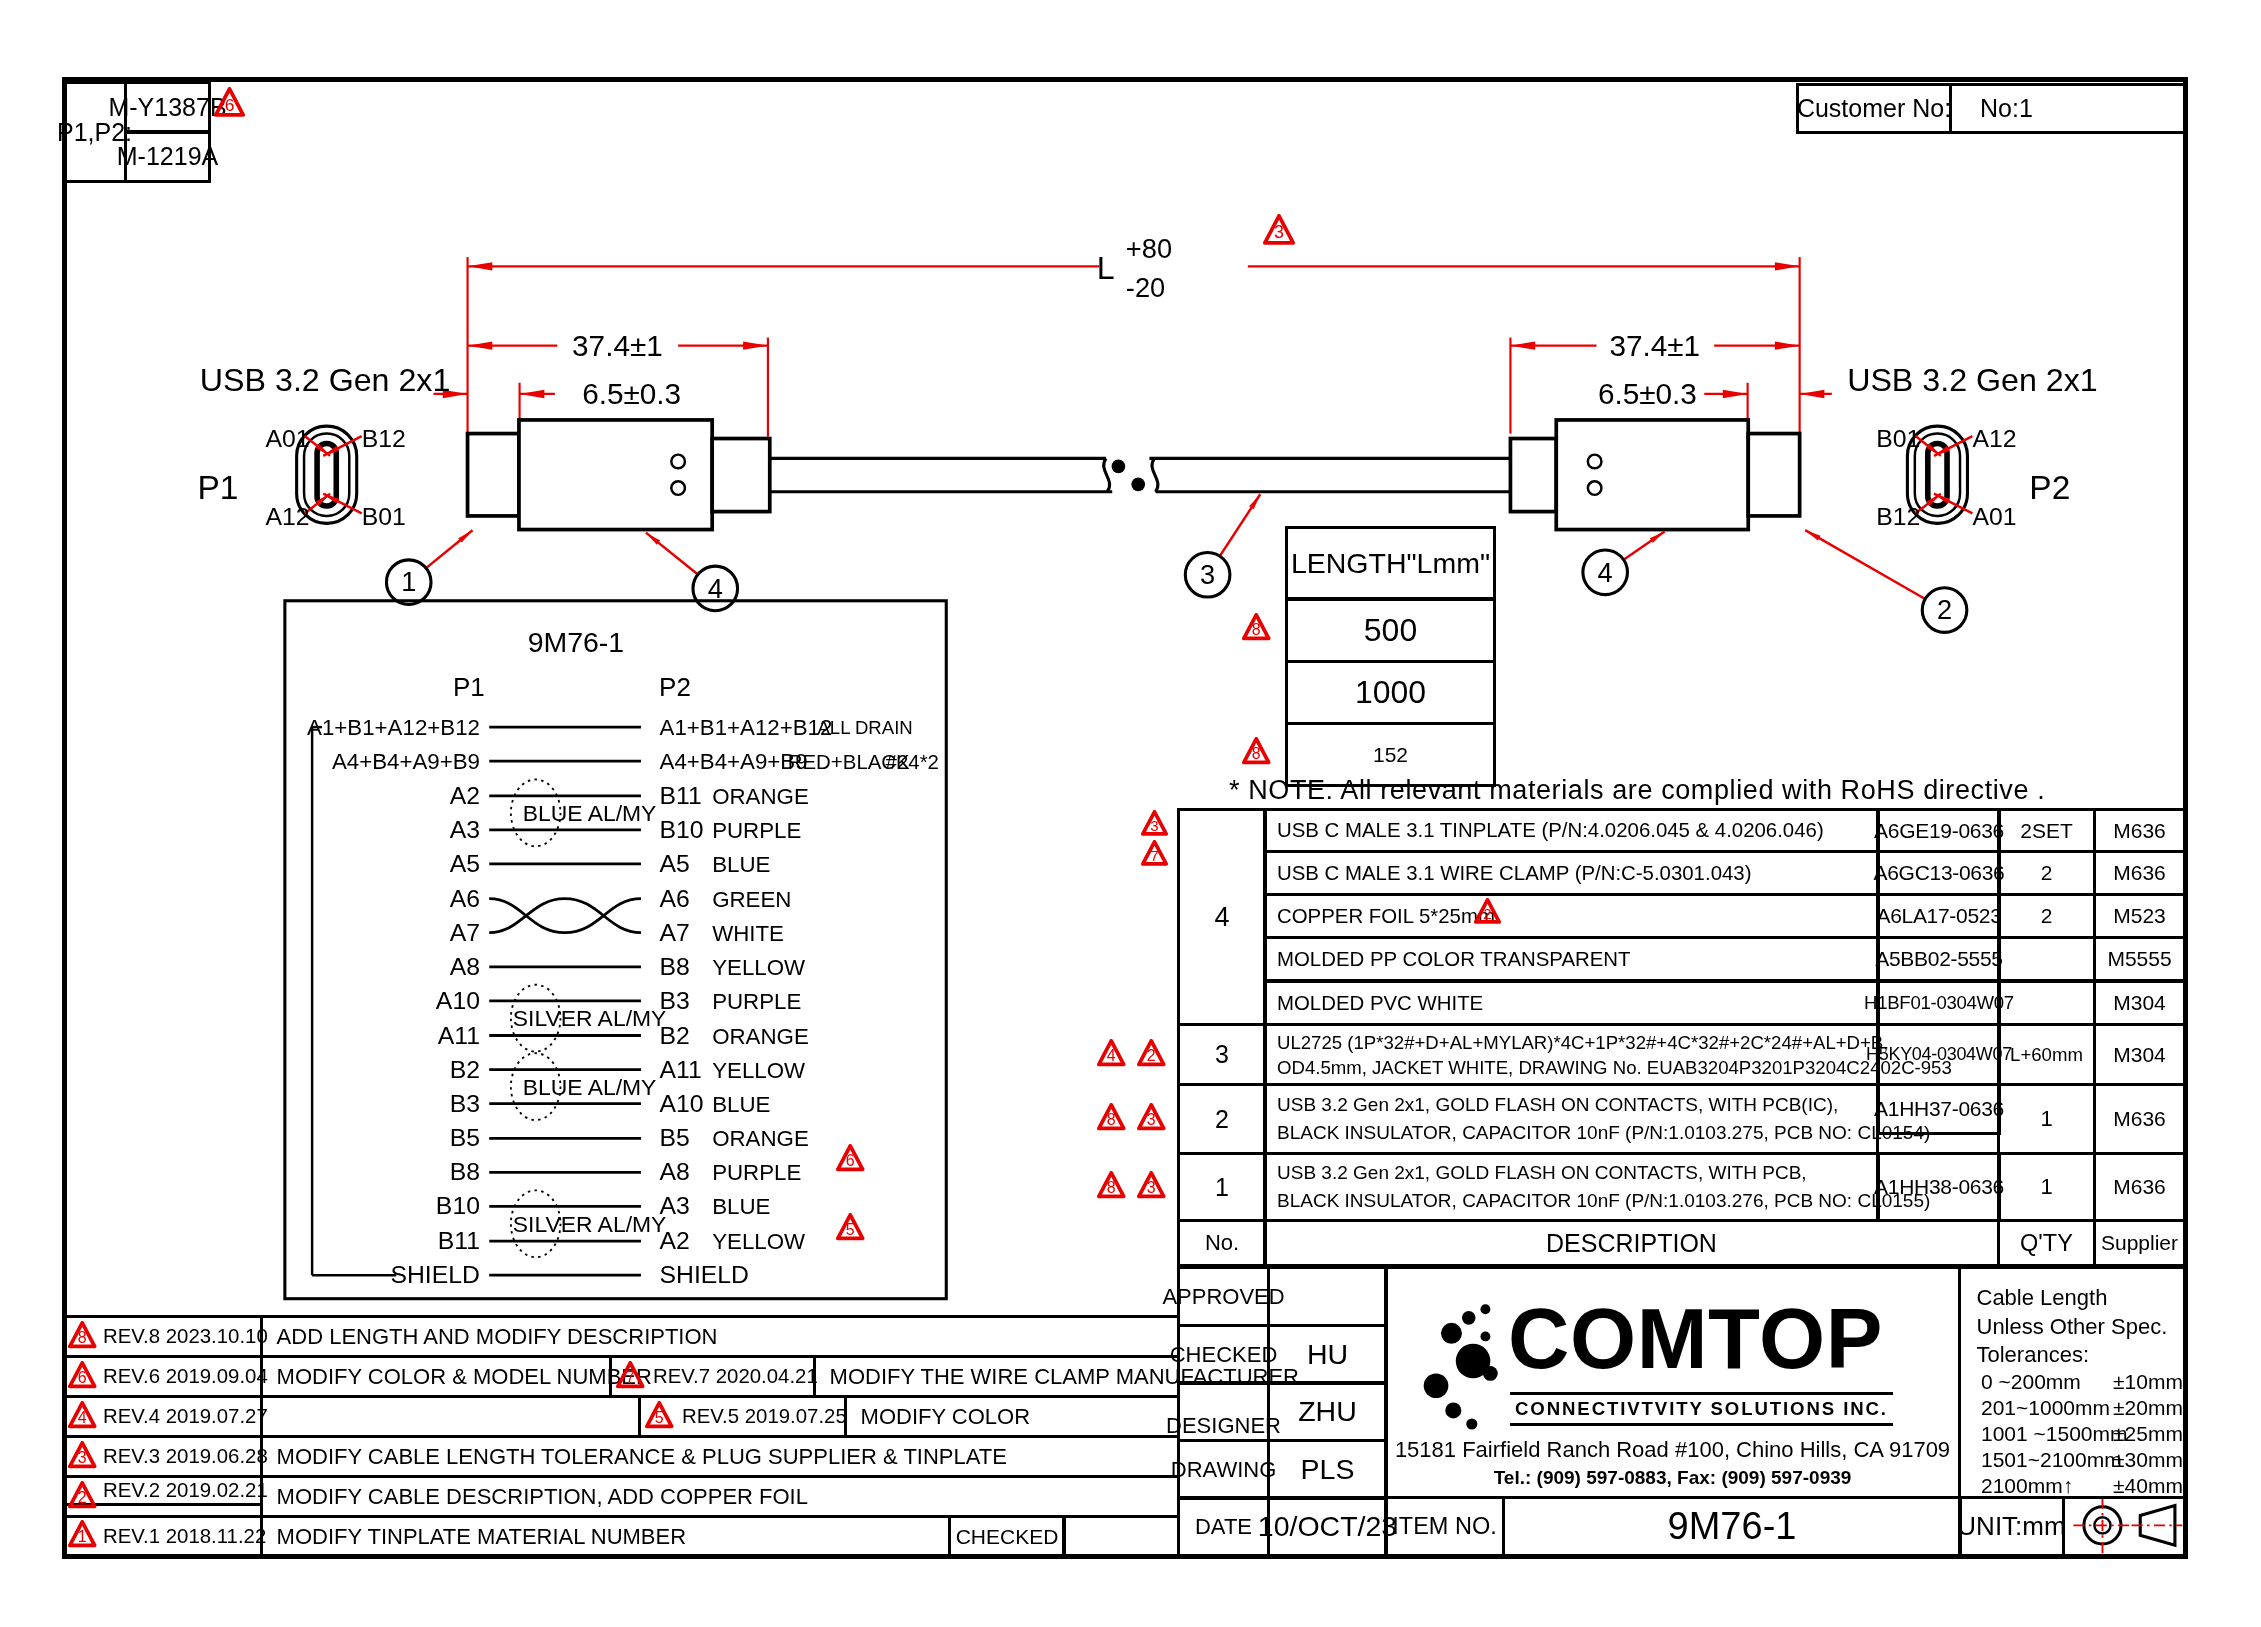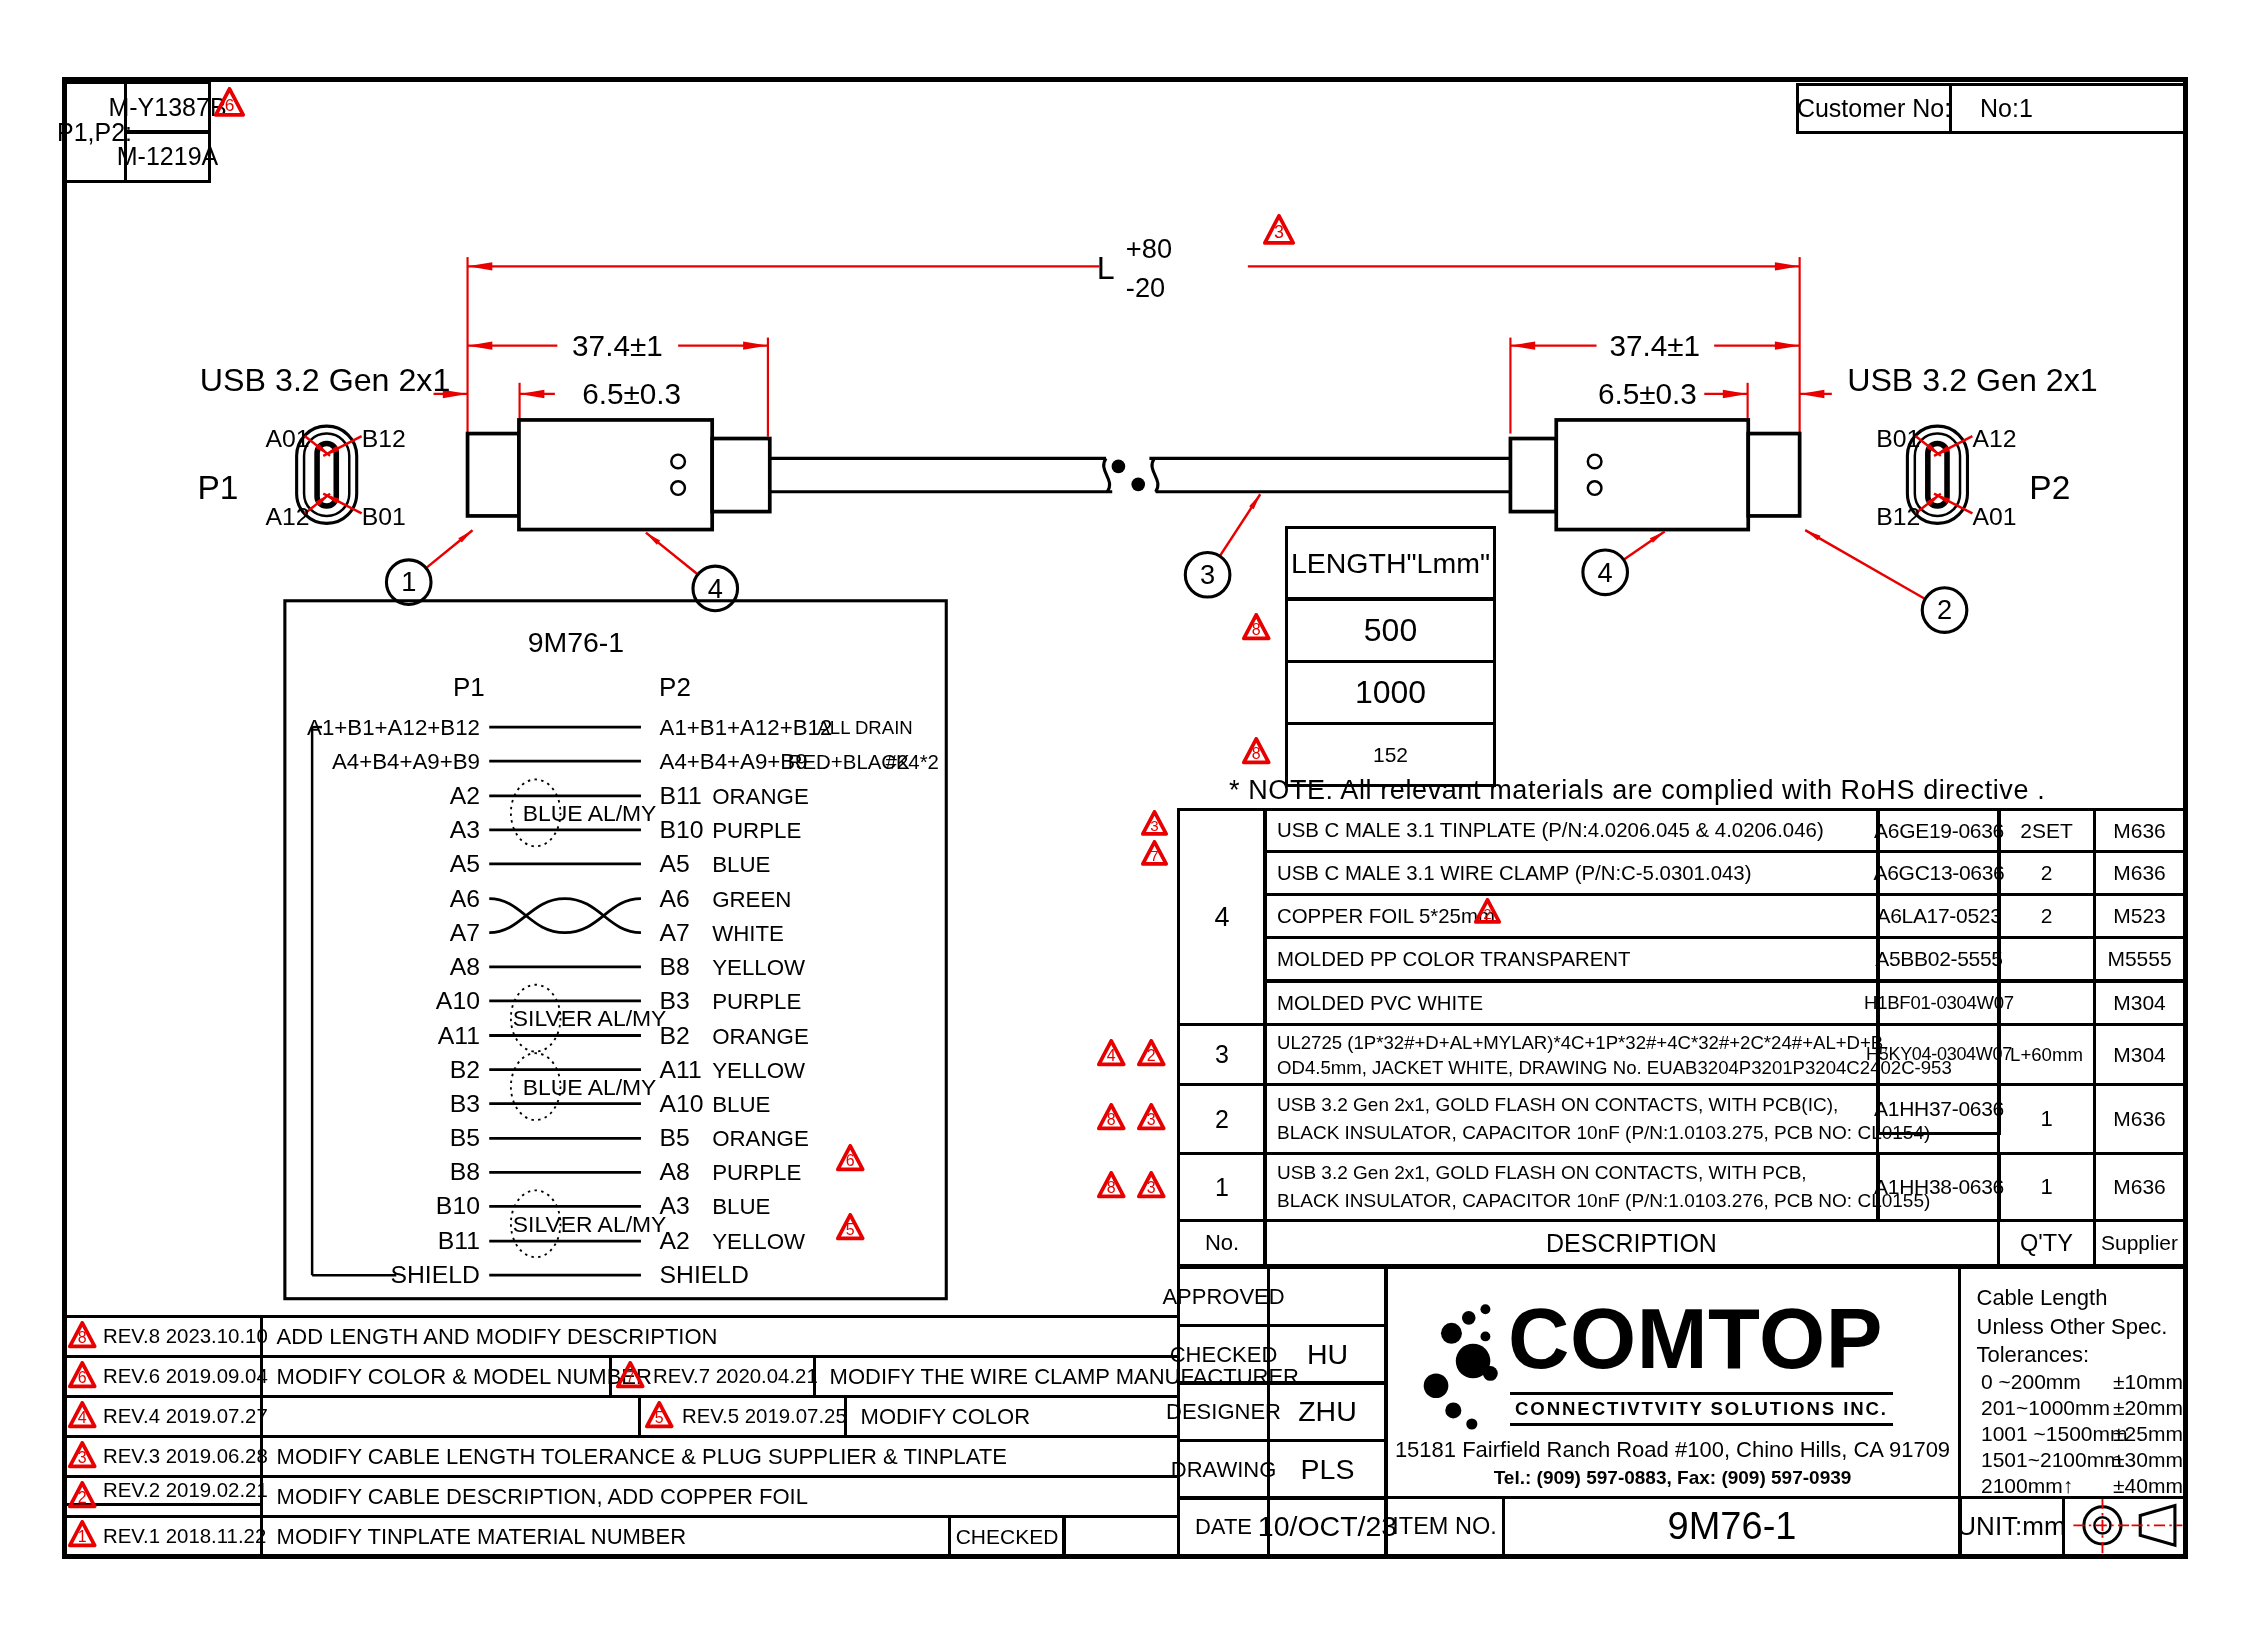--- a/index.html
+++ b/index.html
@@ -424,21 +424,21 @@
     </div>
     <div class="cell" style="left:1267px;top:1266px;width:121px;height:61px;font-size:28.5px;">
       <span></span>
     </div>
     <div class="cell" style="left:1177px;top:1324px;width:93px;height:61px;font-size:22px;">
       <span>CHECKED</span>
     </div>
     <div class="cell" style="left:1267px;top:1324px;width:121px;height:61px;font-size:28.5px;">
       <span>HU</span>
     </div>
-    <div class="cell" style="left:1177px;top:1381px;width:93px;height:61px;font-size:22px;">
+    <div class="cell" style="left:1177px;top:1381px;width:93px;height:61px;font-size:22px;align-items:flex-end;">
       <span>DESIGNER</span>
     </div>
     <div class="cell" style="left:1267px;top:1381px;width:121px;height:61px;font-size:28.5px;">
       <span>ZHU</span>
     </div>
     <div class="cell" style="left:1177px;top:1439px;width:93px;height:61px;font-size:22px;">
       <span>DRAWING</span>
     </div>
     <div class="cell" style="left:1267px;top:1439px;width:121px;height:61px;font-size:28.5px;">
       <span>PLS</span>

